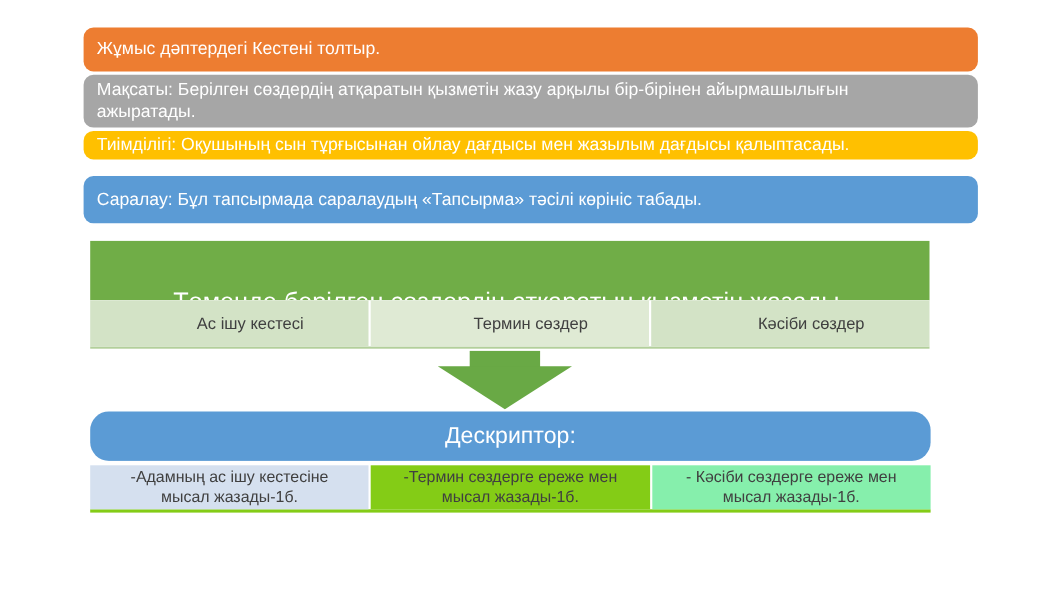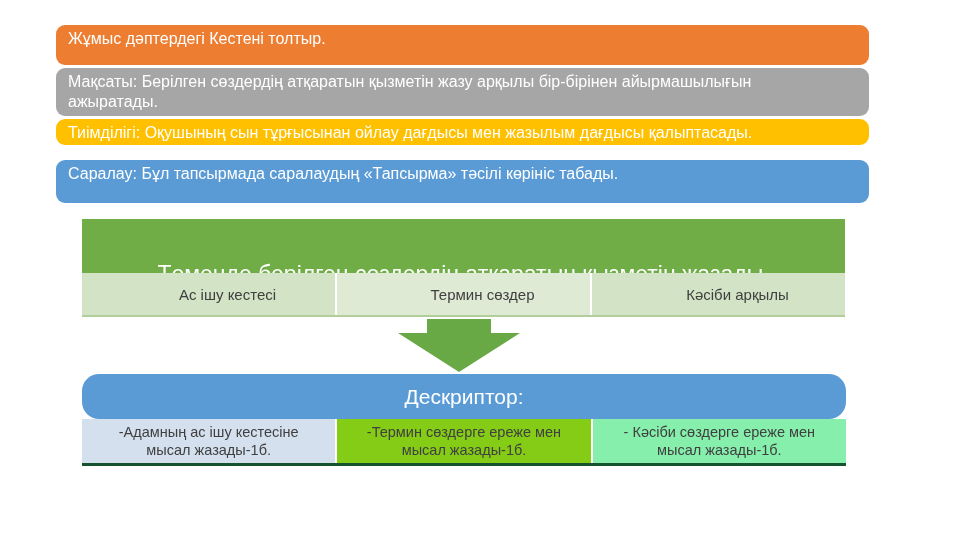--- a/index.html
+++ b/index.html
@@ -8,26 +8,26 @@
   .slide {
     position: relative;
     width: 960px;
     height: 540px;
     background: #ffffff;
     overflow: hidden;
   }
   
   .banner {
     position: absolute;
-    left: 56px;
+    left: 76px;
     width: 813px;
     border-radius: 9px;
     color: #ffffff;
     display: flex;
-    align-items: flex-start;
+    align-items: center;
     padding: 4px 12px;
     font-size: 16px;
     line-height: 1.25;
     white-space: pre-line;
   }
   .banner-0 { top: 25px;  height: 40px; background: #ED7D31; }
   .banner-1 { top: 68px;  height: 48px; background: #A6A6A6; }
   .banner-2 { top: 119px; height: 26px; background: #FFC000; }
   .banner-3 { top: 160px; height: 43px; background: #5B9BD5; }
 
@@ -98,21 +98,22 @@
     font-size: 21px;
     border-radius: 17px;
   }
   .desc-row {
     position: absolute;
     left: 82px; top: 419px;
     width: 764px; height: 47px;
     display: flex;
     column-gap: 2px;
     background: #ffffff;
-    border-bottom: 3px solid #14532d;
+    border-bottom: 3px solid #84cc16;
+    align-items: flex-end;
   }
   .desc-cell {
     flex: 1 1 0;
     display: flex;
     align-items: center;
     justify-content: center;
     text-align: center;
     font-size: 14.5px;
     line-height: 1.25;
     color: #404040;
@@ -140,21 +141,21 @@
   <div class="banner banner-3">
     <span>Саралау: Бұл тапсырмада саралаудың «Тапсырма» тәсілі көрініс табады.</span>
   </div>
 
   <div class="words-header">
     <div class="words-title">Төменде берілген сөздердің атқаратын қызметін жазады.</div>
   </div>
   <div class="words-row">
     <div class="words-cell odd">Ас ішу кестесі</div>
     <div class="words-cell even">Термин сөздер</div>
-    <div class="words-cell odd">Кәсіби арқылы</div>
+    <div class="words-cell odd">Кәсіби сөздер</div>
   </div>
 
   <div class="arrow-shaft"></div>
   <div class="arrow-head"></div>
 
   <div class="desc-header">
     <span>Дескриптор:</span>
   </div>
   <div class="desc-row">
     <div class="desc-cell odd">-Адамның ас ішу кестесіне мысал жазады-1б.</div>

